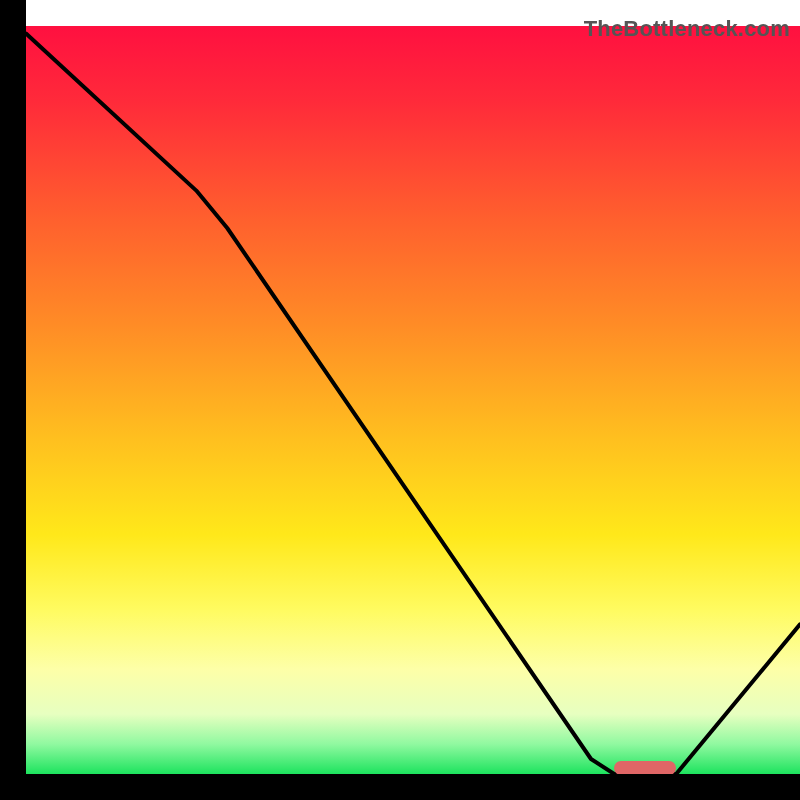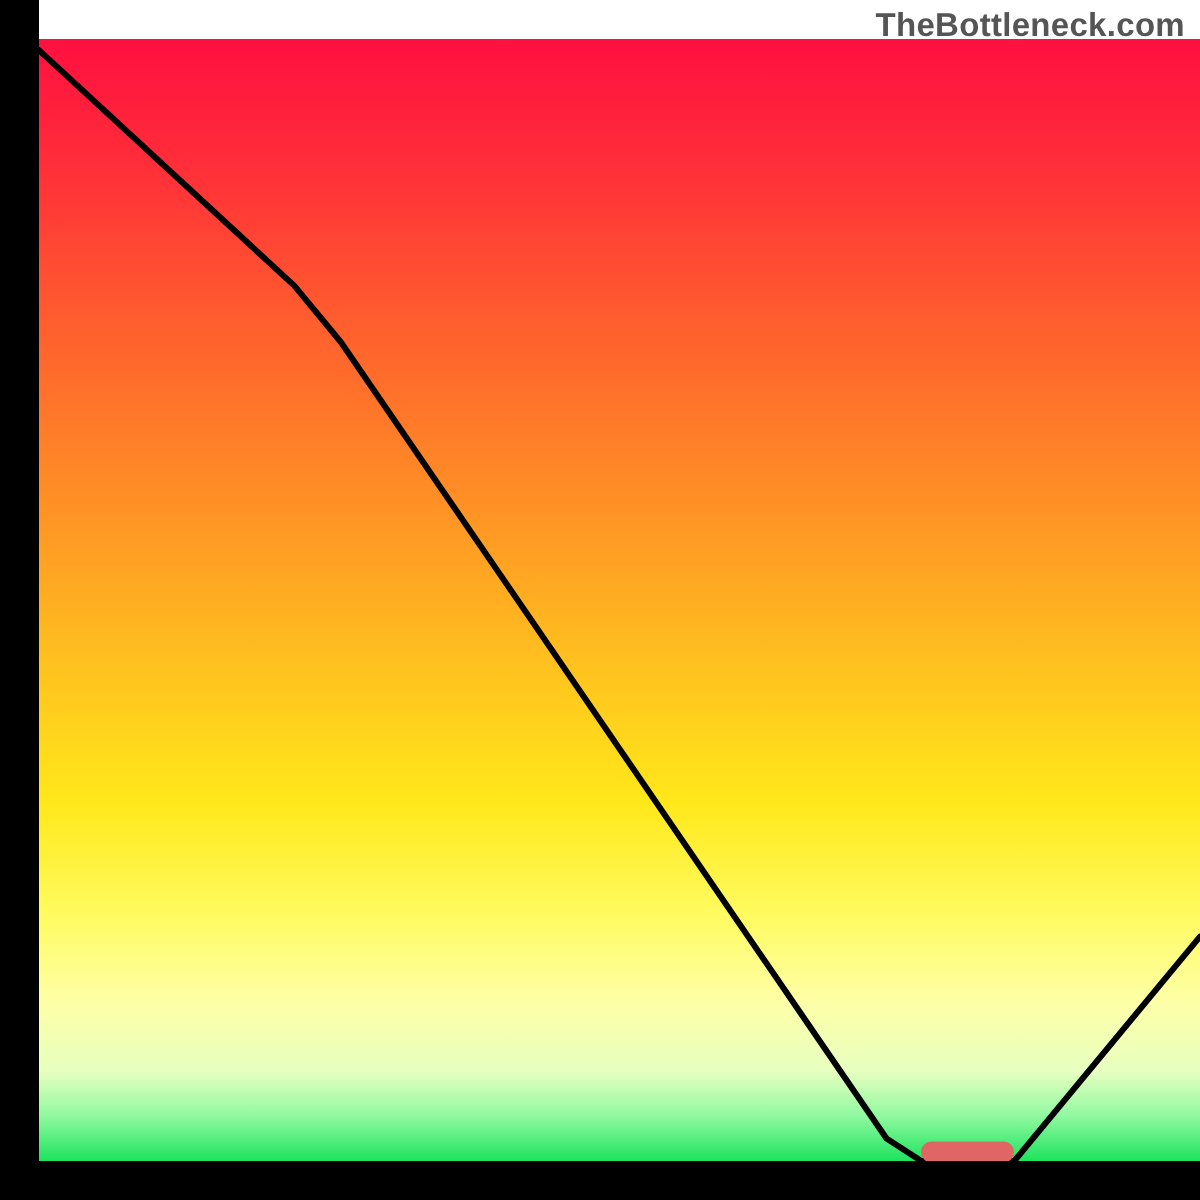--- a/index.html
+++ b/index.html
@@ -12,21 +12,21 @@
     font-family: Arial, Helvetica, sans-serif;
   }
   .frame {
     position: relative;
     width: 800px;
     height: 800px;
     box-sizing: border-box;
   }
   .watermark {
     position: absolute;
-    top: 4px;
+    top: 16px;
     right: 10px;
     font-size: 22px;
     font-weight: 600;
     color: #555;
     letter-spacing: 0.2px;
     z-index: 30;
   }
   .axis-left {
     position: absolute;
     left: 0;

